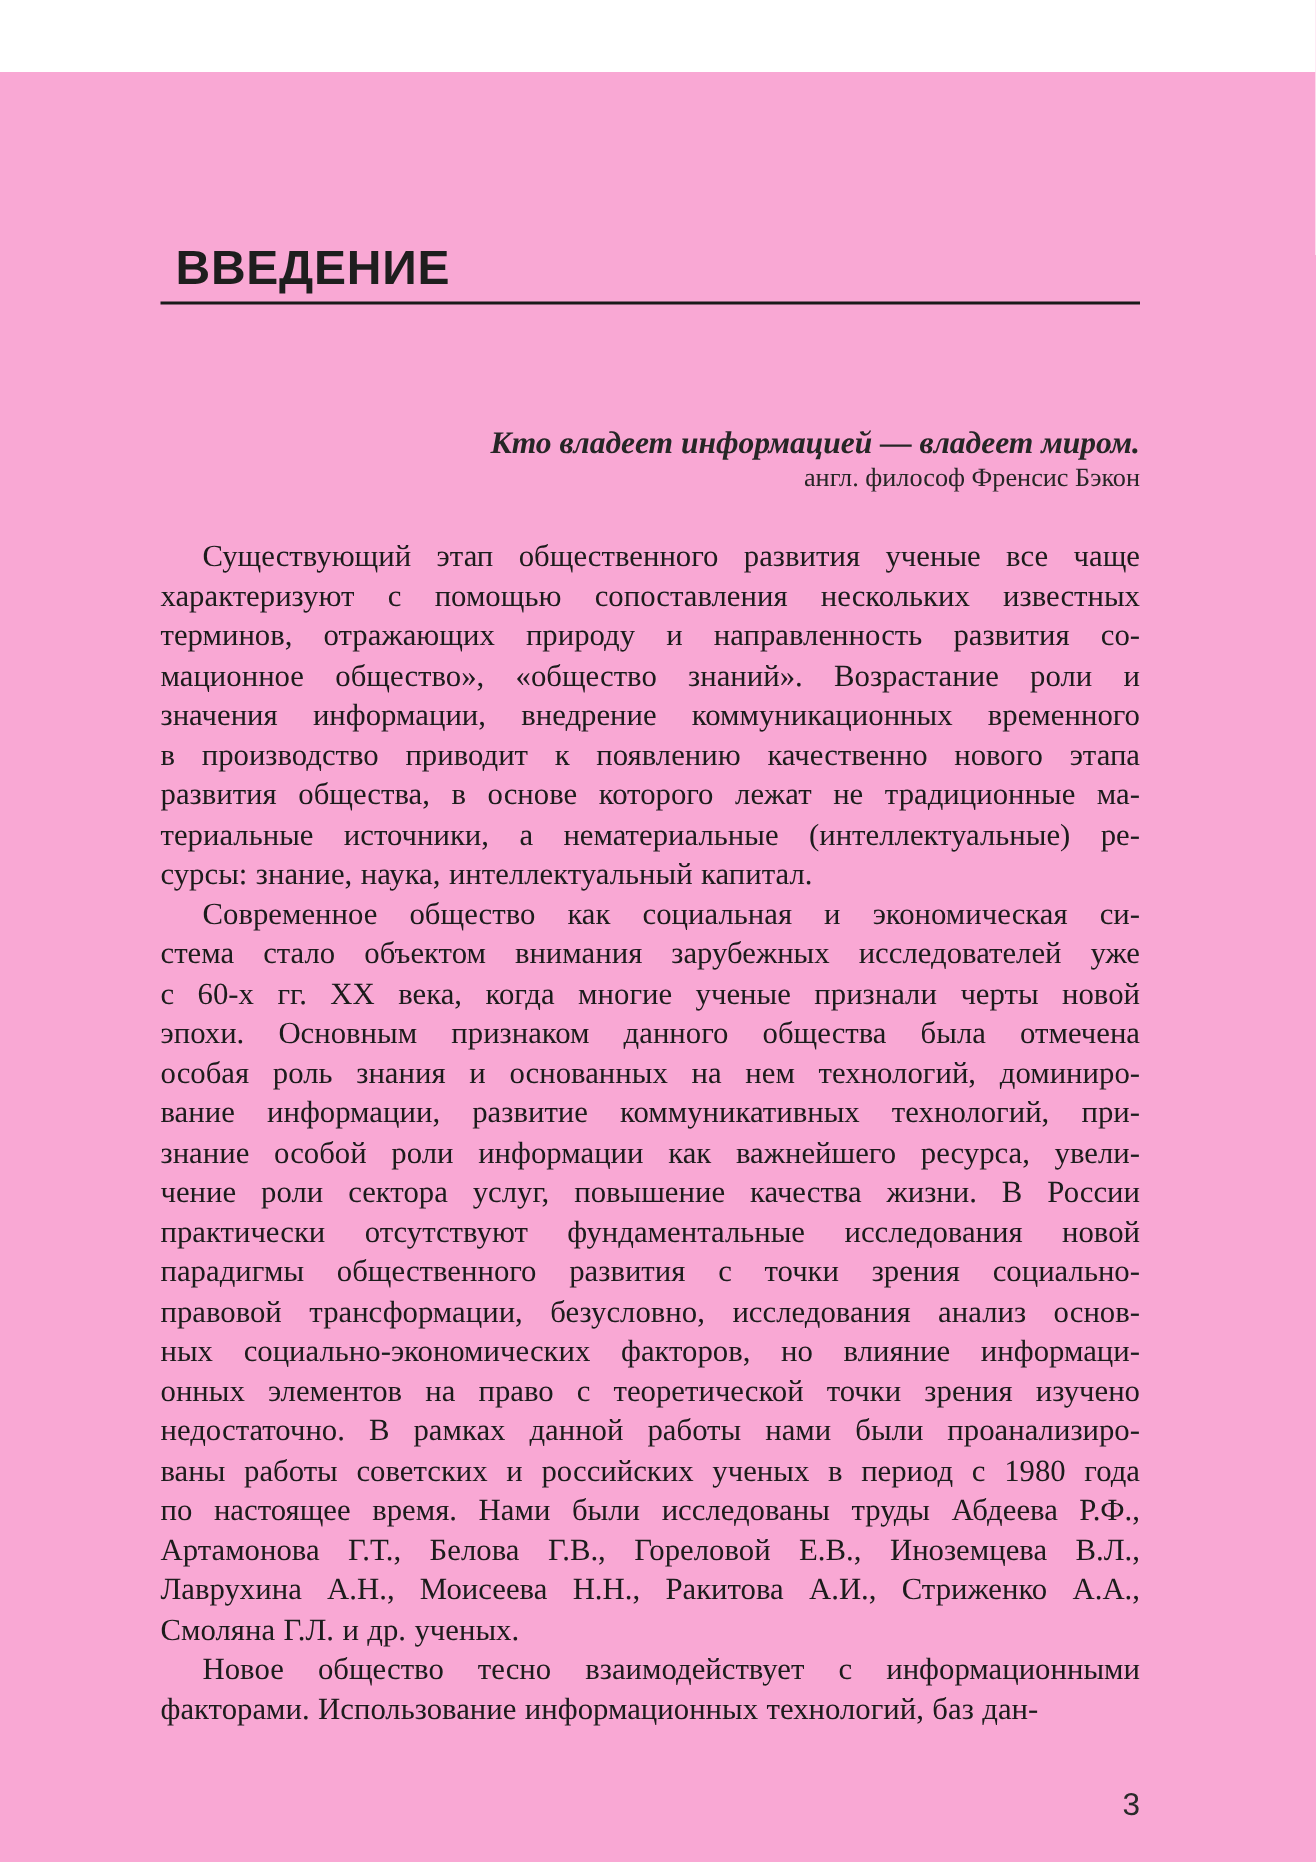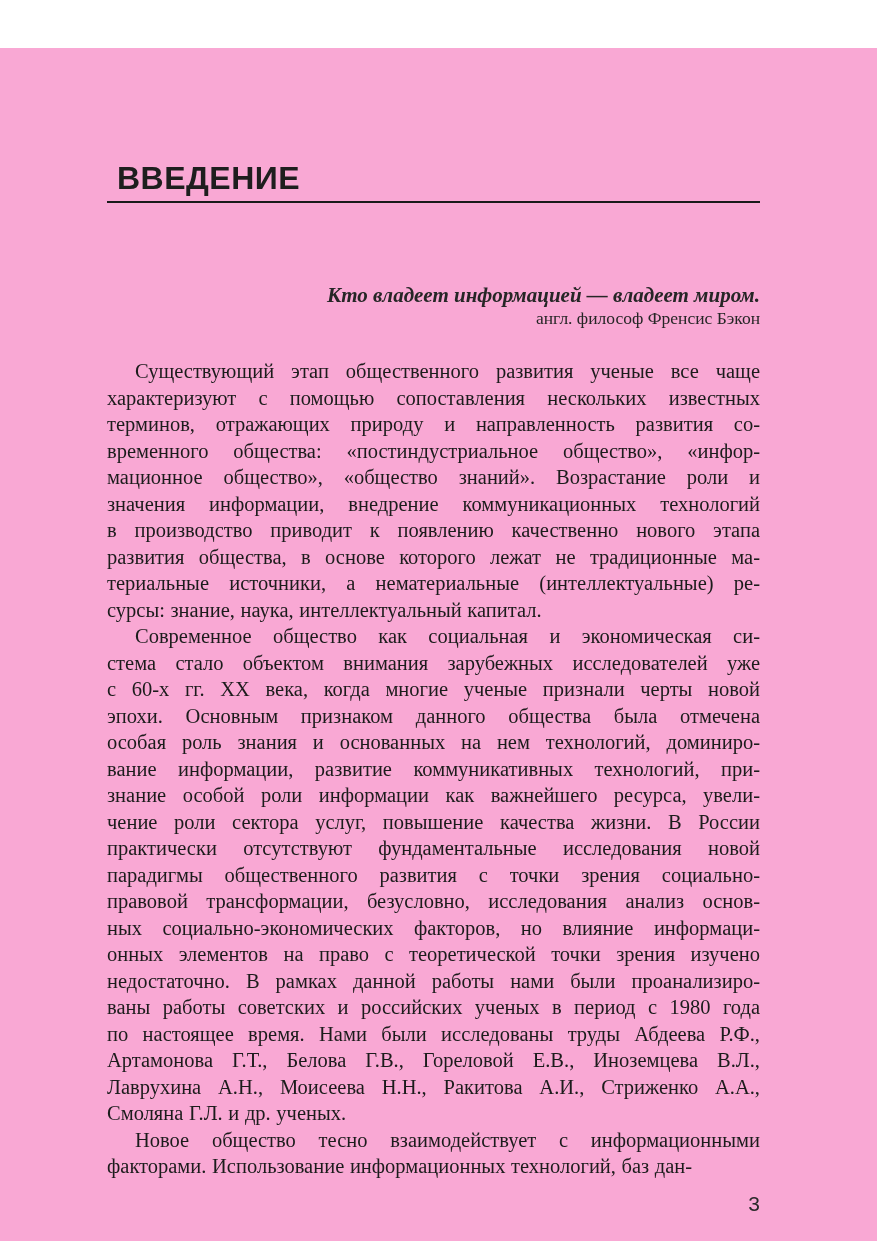--- a/index.html
+++ b/index.html
@@ -87,23 +87,22 @@
       <div class="epigraph-quote">Кто владеет информацией — владеет миром.</div>
       <div class="epigraph-attribution">англ. философ Френсис Бэкон</div>
     </div>
 
     <div class="body-text">
 
       <div class="paragraph">
         <div class="body-line first">Существующий этап общественного развития ученые все чаще</div>
         <div class="body-line">характеризуют с помощью сопоставления нескольких известных</div>
         <div class="body-line">терминов, отражающих природу и направленность развития со-</div>
-        <div class="body-line">временного общества: «постиндустриальное общество», «инфор-</div>
         <div class="body-line">мационное общество», «общество знаний». Возрастание роли и</div>
-        <div class="body-line">значения информации, внедрение коммуникационных технологий</div>
+        <div class="body-line">значения информации, внедрение коммуникационных временного</div>
         <div class="body-line">в производство приводит к появлению качественно нового этапа</div>
         <div class="body-line">развития общества, в основе которого лежат не традиционные ма-</div>
         <div class="body-line">териальные источники, а нематериальные (интеллектуальные) ре-</div>
         <div class="body-line last">сурсы: знание, наука, интеллектуальный капитал.</div>
       </div>
 
       <div class="paragraph">
         <div class="body-line first">Современное общество как социальная и экономическая си-</div>
         <div class="body-line">стема стало объектом внимания зарубежных исследователей уже</div>
         <div class="body-line">с 60-х гг. XX века, когда многие ученые признали черты новой</div>

